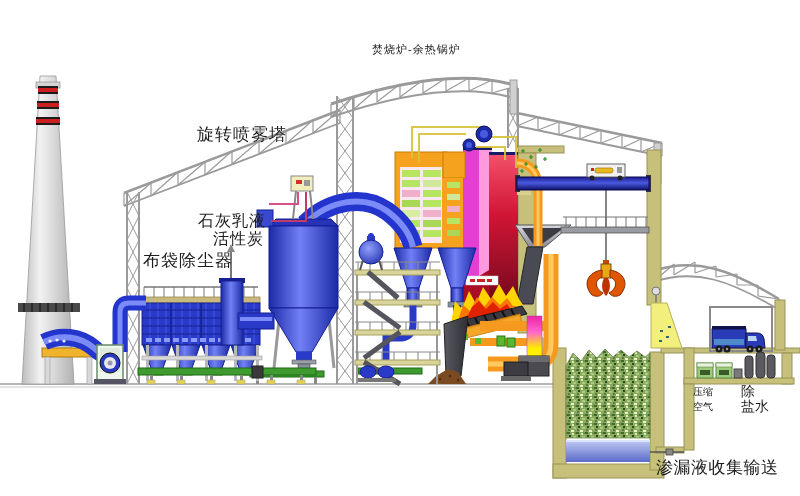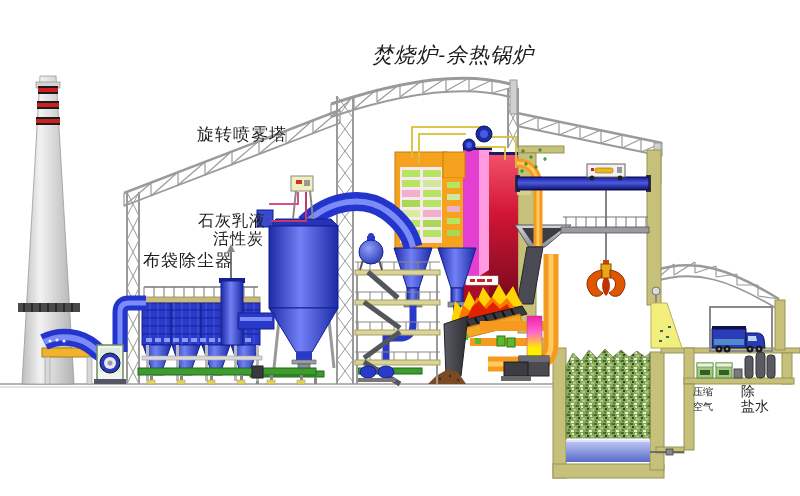--- a/index.html
+++ b/index.html
@@ -1,20 +1,20 @@
 <!DOCTYPE html>
 <html><head>
 <meta charset="utf-8">
 <style>
   html,body{margin:0;padding:0;background:#fff;}
   .stage{position:relative;width:800px;height:496px;background:#ffffff;overflow:hidden;
          font-family:"Liberation Sans","DejaVu Sans",sans-serif;}
   .stage svg{position:absolute;left:0;top:0;}
   .lbl{position:absolute;color:#1c1c1c;white-space:pre-line;line-height:1.08;letter-spacing:1px;}
-  .lbl-title{left:372px;top:44px;font-size:21px;font-style:italic;}
+  .lbl-title{left:372px;top:44px;font-size:11px;}
   .lbl-spray{left:197px;top:126px;font-size:17px;}
   .lbl-carbon{left:213px;top:195px;font-size:16px;margin-top:35px;}
   .lbl-lime{left:198px;top:212px;font-size:16px;text-align:right;}
   .lbl-bag{left:143px;top:252px;font-size:17px;text-align:center;}
   .lbl-hall{left:668px;top:217px;font-size:17px;}
   .lbl-air{left:693px;top:384px;font-size:10px;line-height:15px;letter-spacing:0;}
   .lbl-demin{left:741px;top:384px;font-size:14px;line-height:15px;letter-spacing:0;}
   .lbl-leach{left:656px;top:459px;font-size:17px;letter-spacing:0.5px;}
 </style>
 </head>
@@ -459,13 +459,14 @@
 
 <div class="lbl lbl-title">焚烧炉-余热锅炉</div>
 <div class="lbl lbl-spray">旋转喷雾塔</div>
 <div class="lbl lbl-carbon">活性炭</div>
 <div class="lbl lbl-lime">石灰乳液</div>
 <div class="lbl lbl-bag">布袋除尘器</div>
 <div class="lbl lbl-air">压缩
 空气</div>
 <div class="lbl lbl-demin">除
 盐水</div>
+<div class="lbl lbl-leach">渗漏液收集输送</div>
 </div>
 
 </body></html>

